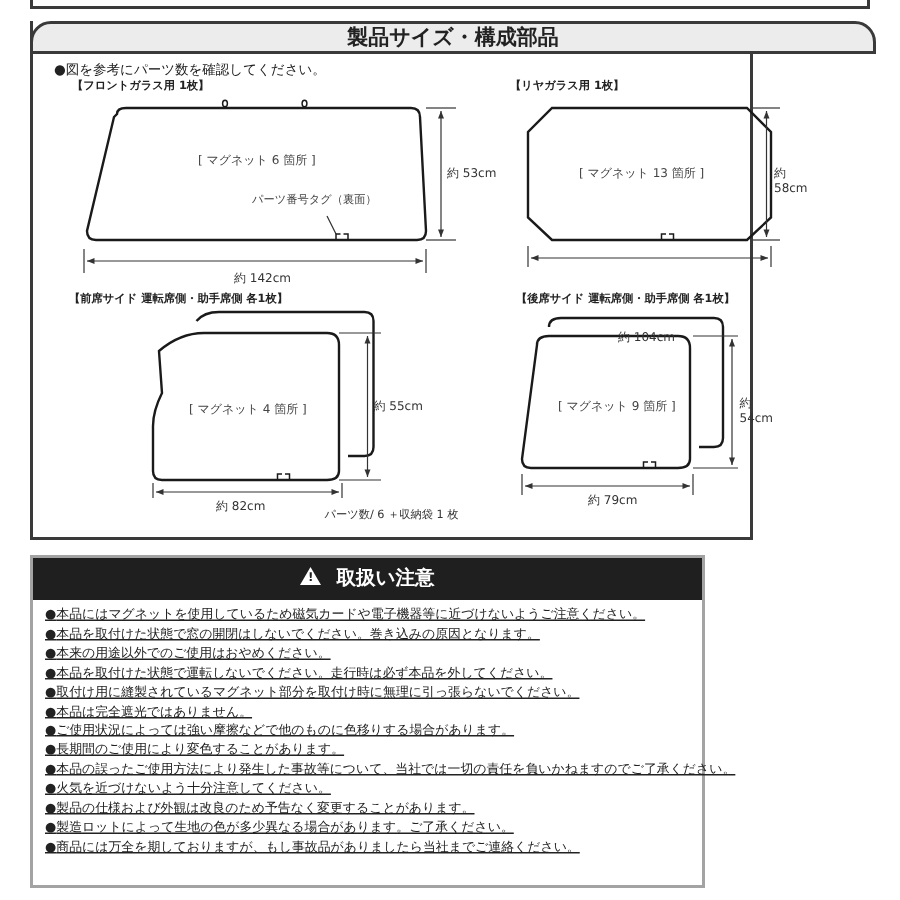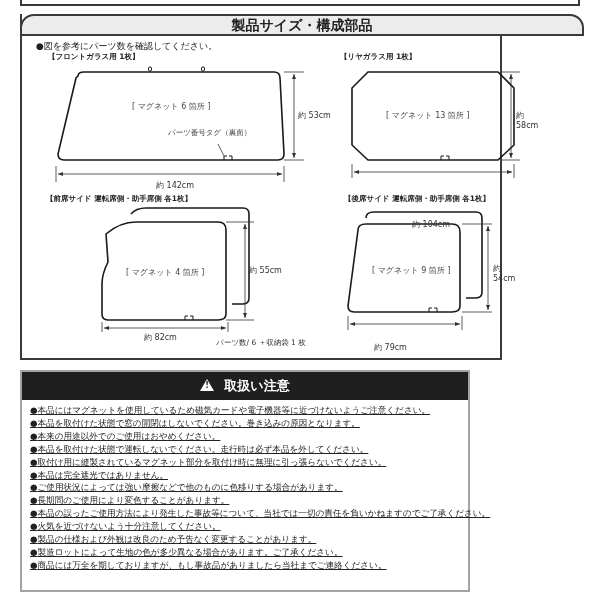--- a/index.html
+++ b/index.html
@@ -131,21 +131,21 @@
   <div class="dim" style="left:390px;top:164px;margin-top:41px;">約 104cm</div>
 
   <div class="part-label" style="left:24px;top:180px;">【前席サイド 運転席側・助手席側 各1枚】</div>
   <div class="magnet" style="left:104px;top:253px;">[ マグネット 4 箇所 ]</div>
   <div class="dim" style="left:227px;top:251px;">約 55cm</div>
   <div class="dim" style="left:122px;top:318px;">約 82cm</div>
 
   <div class="part-label" style="left:322px;top:180px;">【後席サイド 運転席側・助手席側 各1枚】</div>
   <div class="magnet" style="left:350px;top:251px;">[ マグネット 9 箇所 ]</div>
   <div class="dim" style="left:471px;top:249px;">約 54cm</div>
-  <div class="dim" style="left:352px;top:314px;margin-top:14px;">約 79cm</div>
+  <div class="dim" style="left:370px;top:314px;">約 79cm</div>
 
   <div class="parts-count">パーツ数/ 6 ＋収納袋 1 枚</div>
 </div>
 
 <div class="caution-box">
   <div class="caution-header">
     <span class="warn"></span><span>取扱い注意</span>
   </div>
   <ul class="caution-list">
     <li>本品にはマグネットを使用しているため磁気カードや電子機器等に近づけないようご注意ください。</li>

